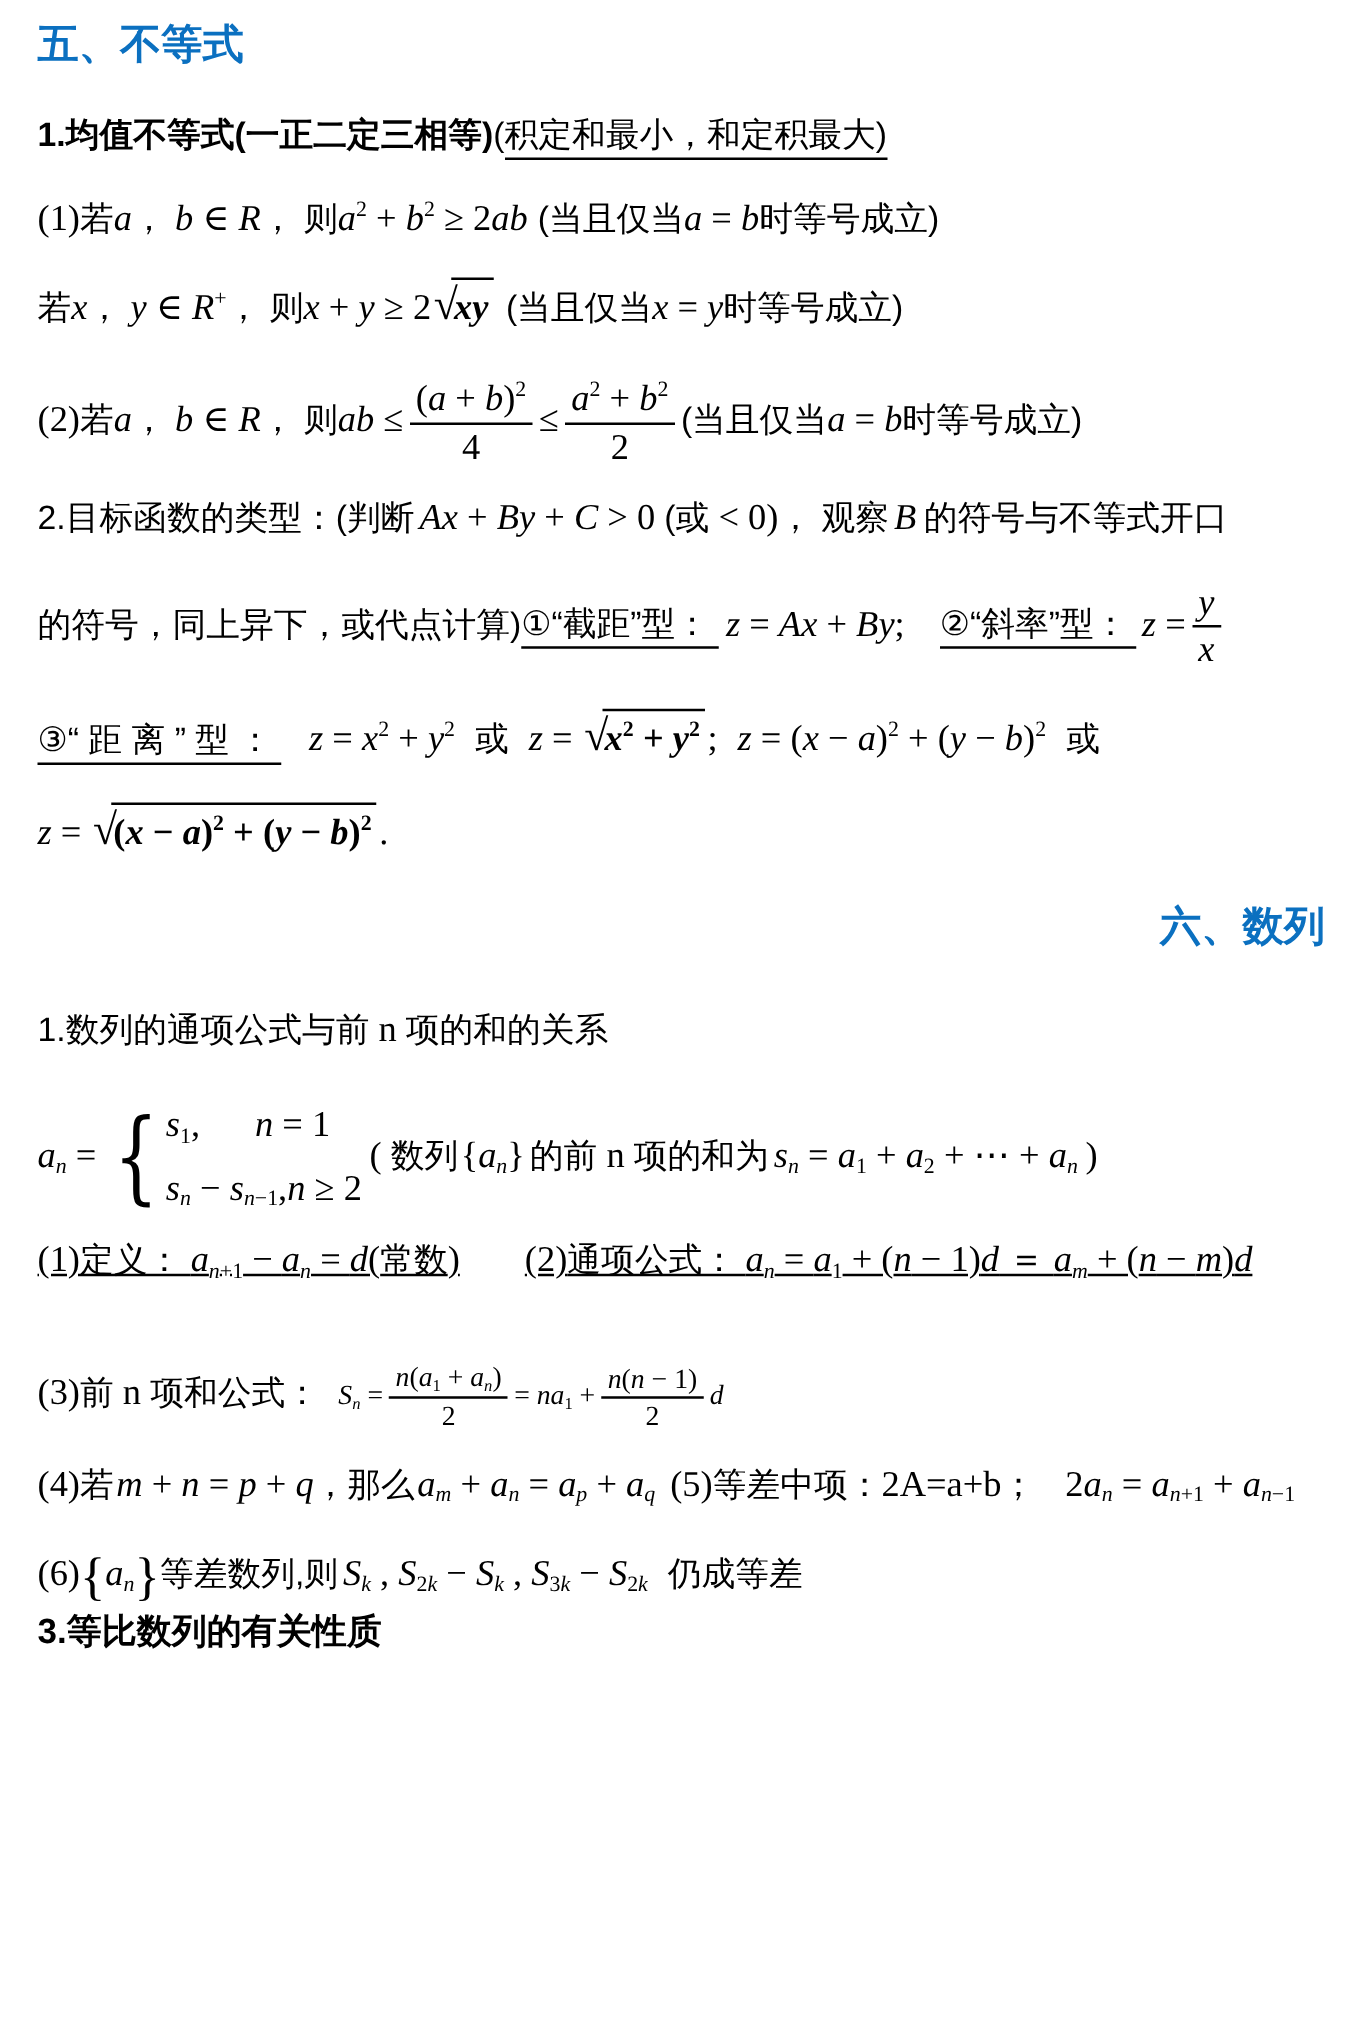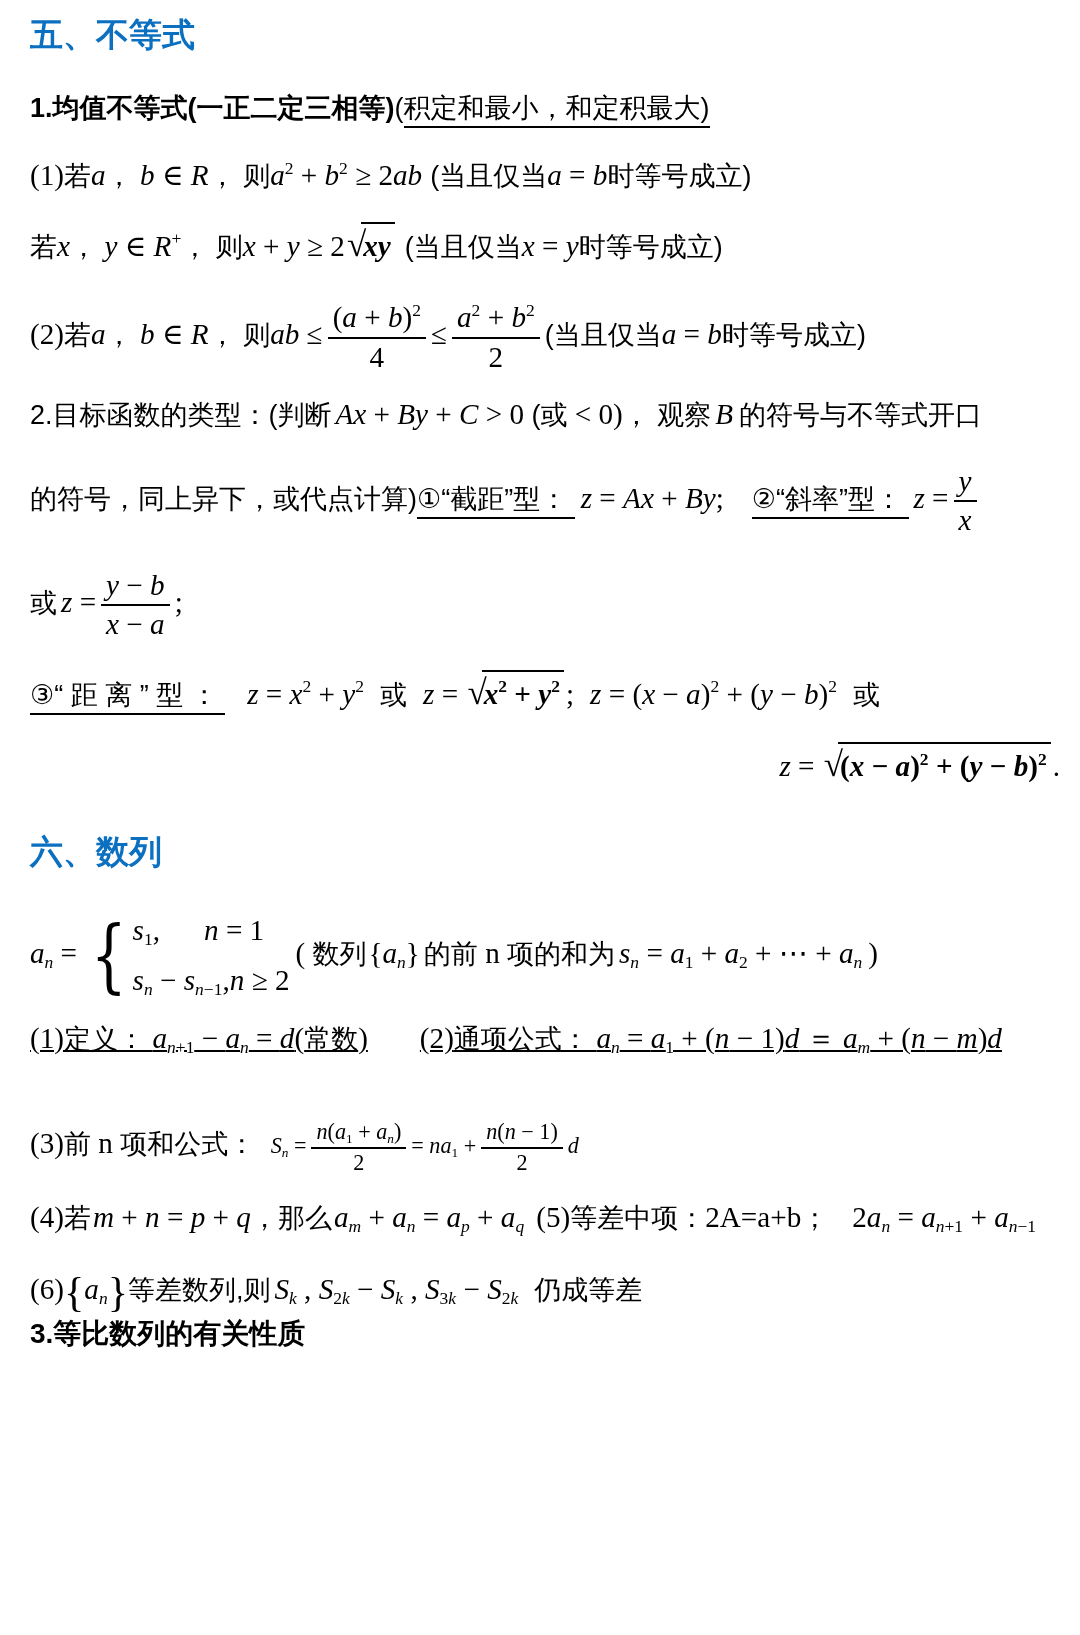--- a/index.html
+++ b/index.html
@@ -72,27 +72,24 @@
         <span class="den"><span class="seg-r">4</span></span>
       </span><span class="seg-r">≤</span><span class="frac">
         <span class="num"><span class="seg-i">a</span><span class="seg-sup"><span class="seg-r">2</span></span><span class="seg-r"> + </span><span class="seg-i">b</span><span class="seg-sup"><span class="seg-r">2</span></span></span>
         <span class="den"><span class="seg-r">2</span></span>
       </span><span class="seg-c">(当且仅当</span><span class="seg-i">a</span><span class="seg-r"> = </span><span class="seg-i">b</span><span class="seg-c">时等号成立)</span></div>
     <div class="line "><span class="seg-c">2.目标函数的类型：(判断</span><span class="seg-sp" style="width: 4px;"></span><span class="seg-i">Ax</span><span class="seg-r"> + </span><span class="seg-i">By</span><span class="seg-r"> + </span><span class="seg-i">C</span><span class="seg-r"> &gt; 0 </span><span class="seg-c">(或</span><span class="seg-r"> &lt; 0)</span><span class="seg-c">， 观察</span><span class="seg-sp" style="width: 4px;"></span><span class="seg-i">B</span><span class="seg-sp" style="width: 6px;"></span><span class="seg-c">的符号与不等式开口</span></div>
     <div class="line "><span class="seg-c">的符号，同上异下，或代点计算)</span><span class="seg-u"><span class="seg-c">①“截距”型： </span></span><span class="seg-sp" style="width: 6px;"></span><span class="seg-i">z</span><span class="seg-r"> = </span><span class="seg-i">Ax</span><span class="seg-r"> + </span><span class="seg-i">By</span><span class="seg-r">;</span><span class="seg-sp" style="width: 28px;"></span><span class="seg-u"><span class="seg-c">②“斜率”型： </span></span><span class="seg-sp" style="width: 4px;"></span><span class="seg-i">z</span><span class="seg-r"> =</span><span class="frac">
         <span class="num"><span class="seg-i">y</span></span>
         <span class="den"><span class="seg-i">x</span></span>
       </span></div>
-    <div class="line "><span class="seg-c">或</span><span class="seg-sp" style="width: 4px;"></span><span class="seg-i">z</span><span class="seg-r"> =</span><span class="frac">
-        <span class="num"><span class="seg-i">y</span><span class="seg-r"> − </span><span class="seg-i">b</span></span>
-        <span class="den"><span class="seg-i">x</span><span class="seg-r"> − </span><span class="seg-i">a</span></span>
-      </span><span class="seg-r">;</span></div>
     <div class="line "><span class="seg-u"><span class="seg-c">③“ 距 离 ” 型 ： </span></span><span class="seg-sp" style="width: 22px;"></span><span class="seg-i">z</span><span class="seg-r"> = </span><span class="seg-i">x</span><span class="seg-sup"><span class="seg-r">2</span></span><span class="seg-r"> + </span><span class="seg-i">y</span><span class="seg-sup"><span class="seg-r">2</span></span><span class="seg-sp" style="width: 16px;"></span><span class="seg-c">或</span><span class="seg-sp" style="width: 16px;"></span><span class="seg-i">z</span><span class="seg-r"> = </span><span class="sqrt"><span class="rad seg-r">√</span><span class="radicand"><span class="seg-i">x</span><span class="seg-sup"><span class="seg-r">2</span></span><span class="seg-r"> + </span><span class="seg-i">y</span><span class="seg-sup"><span class="seg-r">2</span></span></span></span><span class="seg-r">;</span><span class="seg-sp" style="width: 16px;"></span><span class="seg-i">z</span><span class="seg-r"> = (</span><span class="seg-i">x</span><span class="seg-r"> − </span><span class="seg-i">a</span><span class="seg-r">)</span><span class="seg-sup"><span class="seg-r">2</span></span><span class="seg-r"> + (</span><span class="seg-i">y</span><span class="seg-r"> − </span><span class="seg-i">b</span><span class="seg-r">)</span><span class="seg-sup"><span class="seg-r">2</span></span><span class="seg-sp" style="width: 16px;"></span><span class="seg-c">或</span></div>
     <div class="line "><span class="seg-i">z</span><span class="seg-r"> = </span><span class="sqrt"><span class="rad seg-r">√</span><span class="radicand"><span class="seg-r">(</span><span class="seg-i">x</span><span class="seg-r"> − </span><span class="seg-i">a</span><span class="seg-r">)</span><span class="seg-sup"><span class="seg-r">2</span></span><span class="seg-r"> + (</span><span class="seg-i">y</span><span class="seg-r"> − </span><span class="seg-i">b</span><span class="seg-r">)</span><span class="seg-sup"><span class="seg-r">2</span></span></span></span><span class="seg-r">.</span></div>
     <div class="line heading"><span class="seg-c">六、数列</span></div>
+    <div class="line "><span class="seg-c">1.数列的通项公式与前</span><span class="seg-r"> n </span><span class="seg-c">项的和的关系</span></div>
     <div class="line "><span class="seg-i">a</span><span class="seg-sub"><span class="seg-i">n</span></span><span class="seg-r"> =</span><span class="cases">
         <span class="brace">{</span>
         <span class="rows">
           <span class="crow"><span class="seg-i">s</span><span class="seg-sub"><span class="seg-r">1</span></span><span class="seg-r">,</span><span class="seg-sp" style="width: 44px;"></span><span class="seg-i">n</span><span class="seg-r"> = 1</span></span>
           <span class="crow"><span class="seg-i">s</span><span class="seg-sub"><span class="seg-i">n</span></span><span class="seg-r"> − </span><span class="seg-i">s</span><span class="seg-sub"><span class="seg-i">n</span><span class="seg-r">−1</span></span><span class="seg-r">,</span><span class="seg-i">n</span><span class="seg-r"> ≥ 2</span></span>
         </span>
       </span><span class="seg-r">( </span><span class="seg-c">数列</span><span class="seg-sp" style="width: 2px;"></span><span class="seg-r">{</span><span class="seg-i">a</span><span class="seg-sub"><span class="seg-i">n</span></span><span class="seg-r">}</span><span class="seg-sp" style="width: 4px;"></span><span class="seg-c">的前</span><span class="seg-r"> n </span><span class="seg-c">项的和为</span><span class="seg-sp" style="width: 4px;"></span><span class="seg-i">s</span><span class="seg-sub"><span class="seg-i">n</span></span><span class="seg-r"> = </span><span class="seg-i">a</span><span class="seg-sub"><span class="seg-r">1</span></span><span class="seg-r"> + </span><span class="seg-i">a</span><span class="seg-sub"><span class="seg-r">2</span></span><span class="seg-r"> + ⋯ + </span><span class="seg-i">a</span><span class="seg-sub"><span class="seg-i">n</span></span><span class="seg-sp" style="width: 6px;"></span><span class="seg-r">)</span></div>
     <div class="line "><span class="seg-r">(1)</span><span class="seg-c">定义： </span><span class="seg-i">a</span><span class="seg-sub"><span class="seg-i">n</span><span class="seg-r">+1</span></span><span class="seg-r"> − </span><span class="seg-i">a</span><span class="seg-sub"><span class="seg-i">n</span></span><span class="seg-r"> = </span><span class="seg-i">d</span><span class="seg-r">(</span><span class="seg-c">常数</span><span class="seg-r">)</span><span class="seg-sp" style="width: 52px;"></span><span class="seg-r">(2)</span><span class="seg-c">通项公式： </span><span class="seg-i">a</span><span class="seg-sub"><span class="seg-i">n</span></span><span class="seg-r"> = </span><span class="seg-i">a</span><span class="seg-sub"><span class="seg-r">1</span></span><span class="seg-r"> + (</span><span class="seg-i">n</span><span class="seg-r"> − 1)</span><span class="seg-i">d</span><span class="seg-r"> ＝ </span><span class="seg-i">a</span><span class="seg-sub"><span class="seg-i">m</span></span><span class="seg-r"> + (</span><span class="seg-i">n</span><span class="seg-r"> − </span><span class="seg-i">m</span><span class="seg-r">)</span><span class="seg-i">d</span></div>
     <div class="line "><span class="seg-r">(3)</span><span class="seg-c">前</span><span class="seg-r"> n </span><span class="seg-c">项和公式： </span><span class="seg-sp" style="width: 8px;"></span><span class="seg-g small"><span class="seg-i">S</span><span class="seg-sub"><span class="seg-i">n</span></span><span class="seg-r"> =</span><span class="frac">
           <span class="num"><span class="seg-i">n</span><span class="seg-r">(</span><span class="seg-i">a</span><span class="seg-sub"><span class="seg-r">1</span></span><span class="seg-r"> + </span><span class="seg-i">a</span><span class="seg-sub"><span class="seg-i">n</span></span><span class="seg-r">)</span></span>

